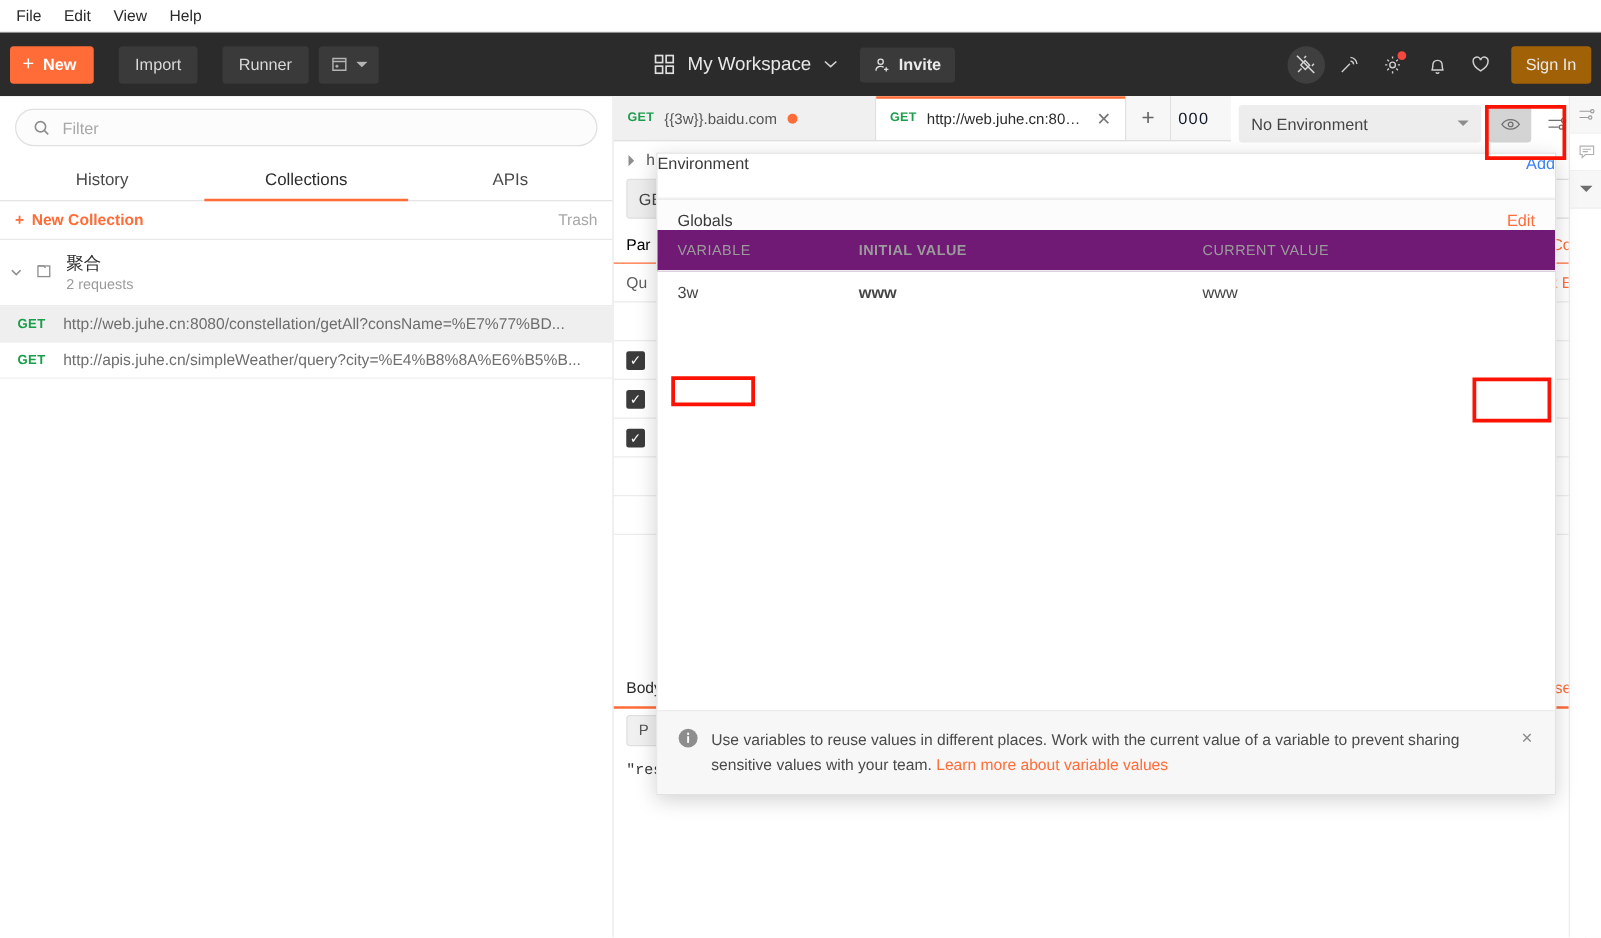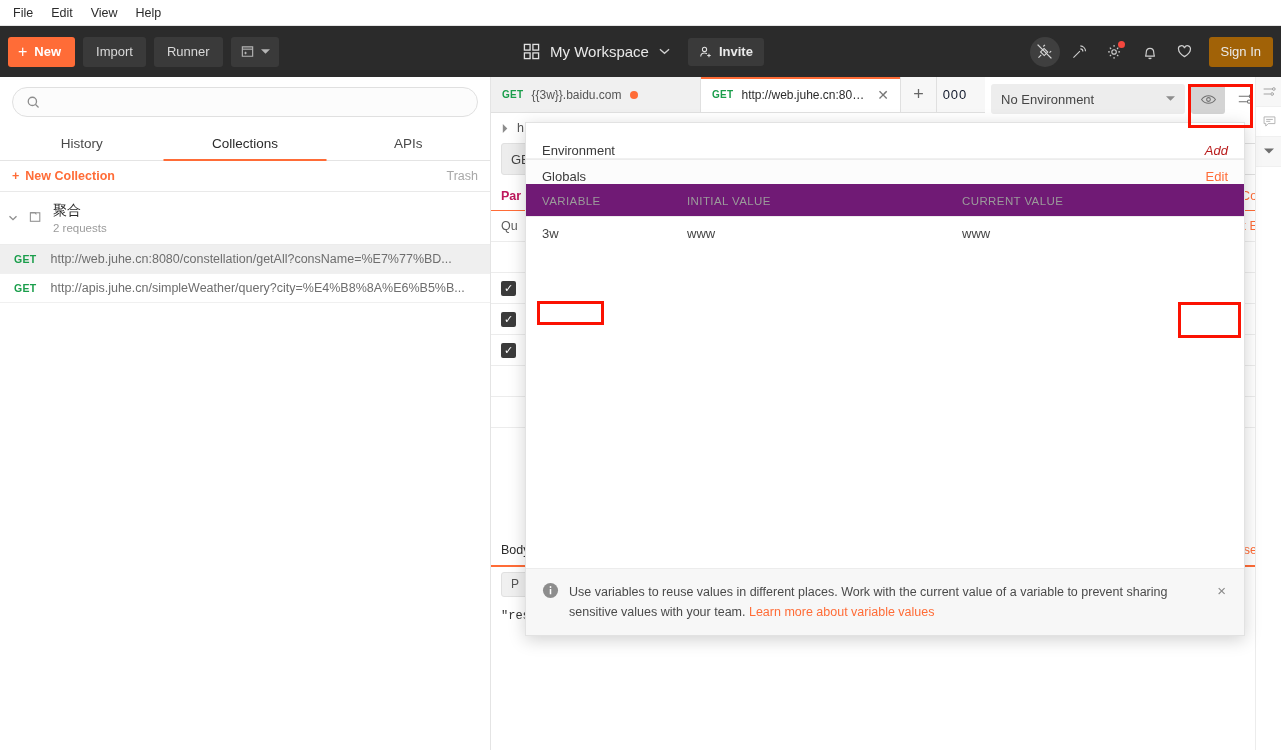--- a/index.html
+++ b/index.html
@@ -30,21 +30,21 @@
   .btn-new {
     background: #ff6c37; color: #fff; border: none; border-radius: 3px;
     height: 30px; padding: 0 14px 0 10px; font-size: 13px; font-weight: 600;
     display: flex; align-items: center; gap: 7px; cursor: pointer;
     font-family: inherit;
   }
   .btn-new .plus { font-size: 16px; font-weight: 400; line-height: 1; }
   .btn-dark {
     background: #3a3a3a; color: #d9d9d9; border: none; border-radius: 3px;
     height: 30px; padding: 0 13px; font-size: 13px; cursor: pointer;
-    display: flex; align-items: center; font-family: inherit;
+    display: flex; align-items: center; font-family: inherit; margin-left: 12px;
   }
   .btn-icondrop {
     background: #3a3a3a; border: none; border-radius: 3px; height: 30px;
     padding: 0 9px; display: flex; align-items: center; gap: 6px; cursor: pointer;
   }
 
   .tb-center {
     position: absolute; left: 0; right: 0; top: 0; bottom: 0;
     display: flex; align-items: center; justify-content: center; gap: 12px;
     pointer-events: none;
@@ -204,21 +204,21 @@
   .url-box {
     flex: 1; border: 1px solid #e0e0e0; border-radius: 3px; height: 32px;
     display: flex; align-items: center; padding: 0 9px; font-size: 13px; color: #444;
     overflow: hidden; white-space: nowrap;
   }
   .req-tabs {
     display: flex; align-items: center; gap: 20px; padding: 6px 10px 0 10px;
     border-bottom: 1px solid #ff6c37; font-size: 12.5px; color: #5d5d5d;
   }
   .req-tabs .rt { padding-bottom: 7px; cursor: pointer; }
-  .req-tabs .rt.active { color: #be185d; font-weight: bold; }
+  .req-tabs .rt.active { color: #000000; }
   .code-link { margin-left: auto; color: #ff6c37; font-size: 12.5px; cursor: pointer;
                padding-bottom: 7px; }
   .qp-head {
     display: flex; align-items: center; padding: 8px 10px; font-size: 12.5px;
     color: #5d5d5d; border-bottom: 1px solid #ececec;
   }
   .bulk-link { margin-left: auto; color: #ff6c37; font-size: 12.5px; cursor: pointer; }
   .ptable-row {
     display: flex; align-items: center; height: 31px; border-bottom: 1px solid #ececec;
     padding-left: 10px; font-size: 12.5px; color: #444;
@@ -273,25 +273,25 @@
   }
 
   
   .env-popup {
     position: absolute; left: 525px; top: 122px; width: 720px; height: 514px;
     background: #fff; border: 1px solid #e2e2e2;
     box-shadow: 0 4px 16px rgba(0,0,0,0.18); z-index: 40;
     display: flex; flex-direction: column;
   }
   .ep-head {
-    height: 36px; display: flex; align-items: flex-end; padding: 0 16px;
+    height: 36px; display: flex; align-items: flex-start; padding: 0 0;
     justify-content: space-between; border-bottom: 1px solid #f0f0f0;
   }
   .ep-title { font-size: 13px; color: #3a3a3a; }
-  .ep-add { color: #b91c1c; font-size: 13px; cursor: pointer; font-style: italic; }
+  .ep-add { color: #3b82f6; font-size: 13px; cursor: pointer; }
   .ep-empty {
     padding: 30px 0 18px 0; text-align: center;
   }
   .ep-empty .h { font-size: 13.5px; color: #4a4a4a; margin-bottom: 16px; }
   .ep-empty .p { font-size: 13px; color: #6a6a6a; line-height: 1.55; max-width: 500px;
                  margin: 0 auto; }
   .ep-empty .l { color: #ff6c37; font-size: 13px; margin-top: 14px; display: inline-block;
                  cursor: pointer; }
   .ep-globals {
     border-top: 1px solid #ececec; background: #fcfcfc;
@@ -302,21 +302,21 @@
   .ep-edit { color: #ff6c37; font-size: 13px; cursor: pointer; }
   .ep-thead {
     display: flex; padding: 11px 16px 9px 16px; background: #701a75;
     border-bottom: 1px solid #ececec;
     font-size: 11.5px; color: #9b9b9b; letter-spacing: .4px;
   }
   .ep-trow {
     display: flex; padding: 9px 16px; font-size: 13px; color: #444;
   }
   .c-var { width: 145px; }
-  .c-init { width: 275px; }
+  .c-init { width: 275px; font-weight: bold; }
   .c-curr { flex: 1; }
   .ep-spacer { flex: 1; }
   .ep-banner {
     background: #f7f7f7; border-top: 1px solid #ececec;
     display: flex; align-items: flex-start; gap: 10px; padding: 13px 16px;
   }
   .ep-banner .txt { font-size: 12.5px; color: #4a4a4a; line-height: 1.6; flex: 1; }
   .ep-banner .lnk { color: #ff6c37; cursor: pointer; }
   .ep-banner .x { color: #8a8a8a; font-size: 15px; cursor: pointer; padding: 0 2px; }
 
@@ -433,20 +433,21 @@
 
   <div class="sidebar">
     <div class="filter-wrap">
       <div class="filter-box">
         <span>
           <svg class="ico" width="15" height="15" viewBox="0 0 16 16" fill="none" stroke="#8d8d8d" stroke-width="1.4">
             <circle cx="6.8" cy="6.8" r="4.4"></circle>
               <path d="M10.2 10.2l3.2 3.2"></path>
           </svg>
         </span>
+        <input type="text" placeholder="Filter" style="">
       </div>
     </div>
 
     <div class="sb-tabs">
       <div class="sb-tab">History</div>
       <div class="sb-tab active">Collections</div>
       <div class="sb-tab">APIs</div>
     </div>
 
     <div class="sb-actions">

